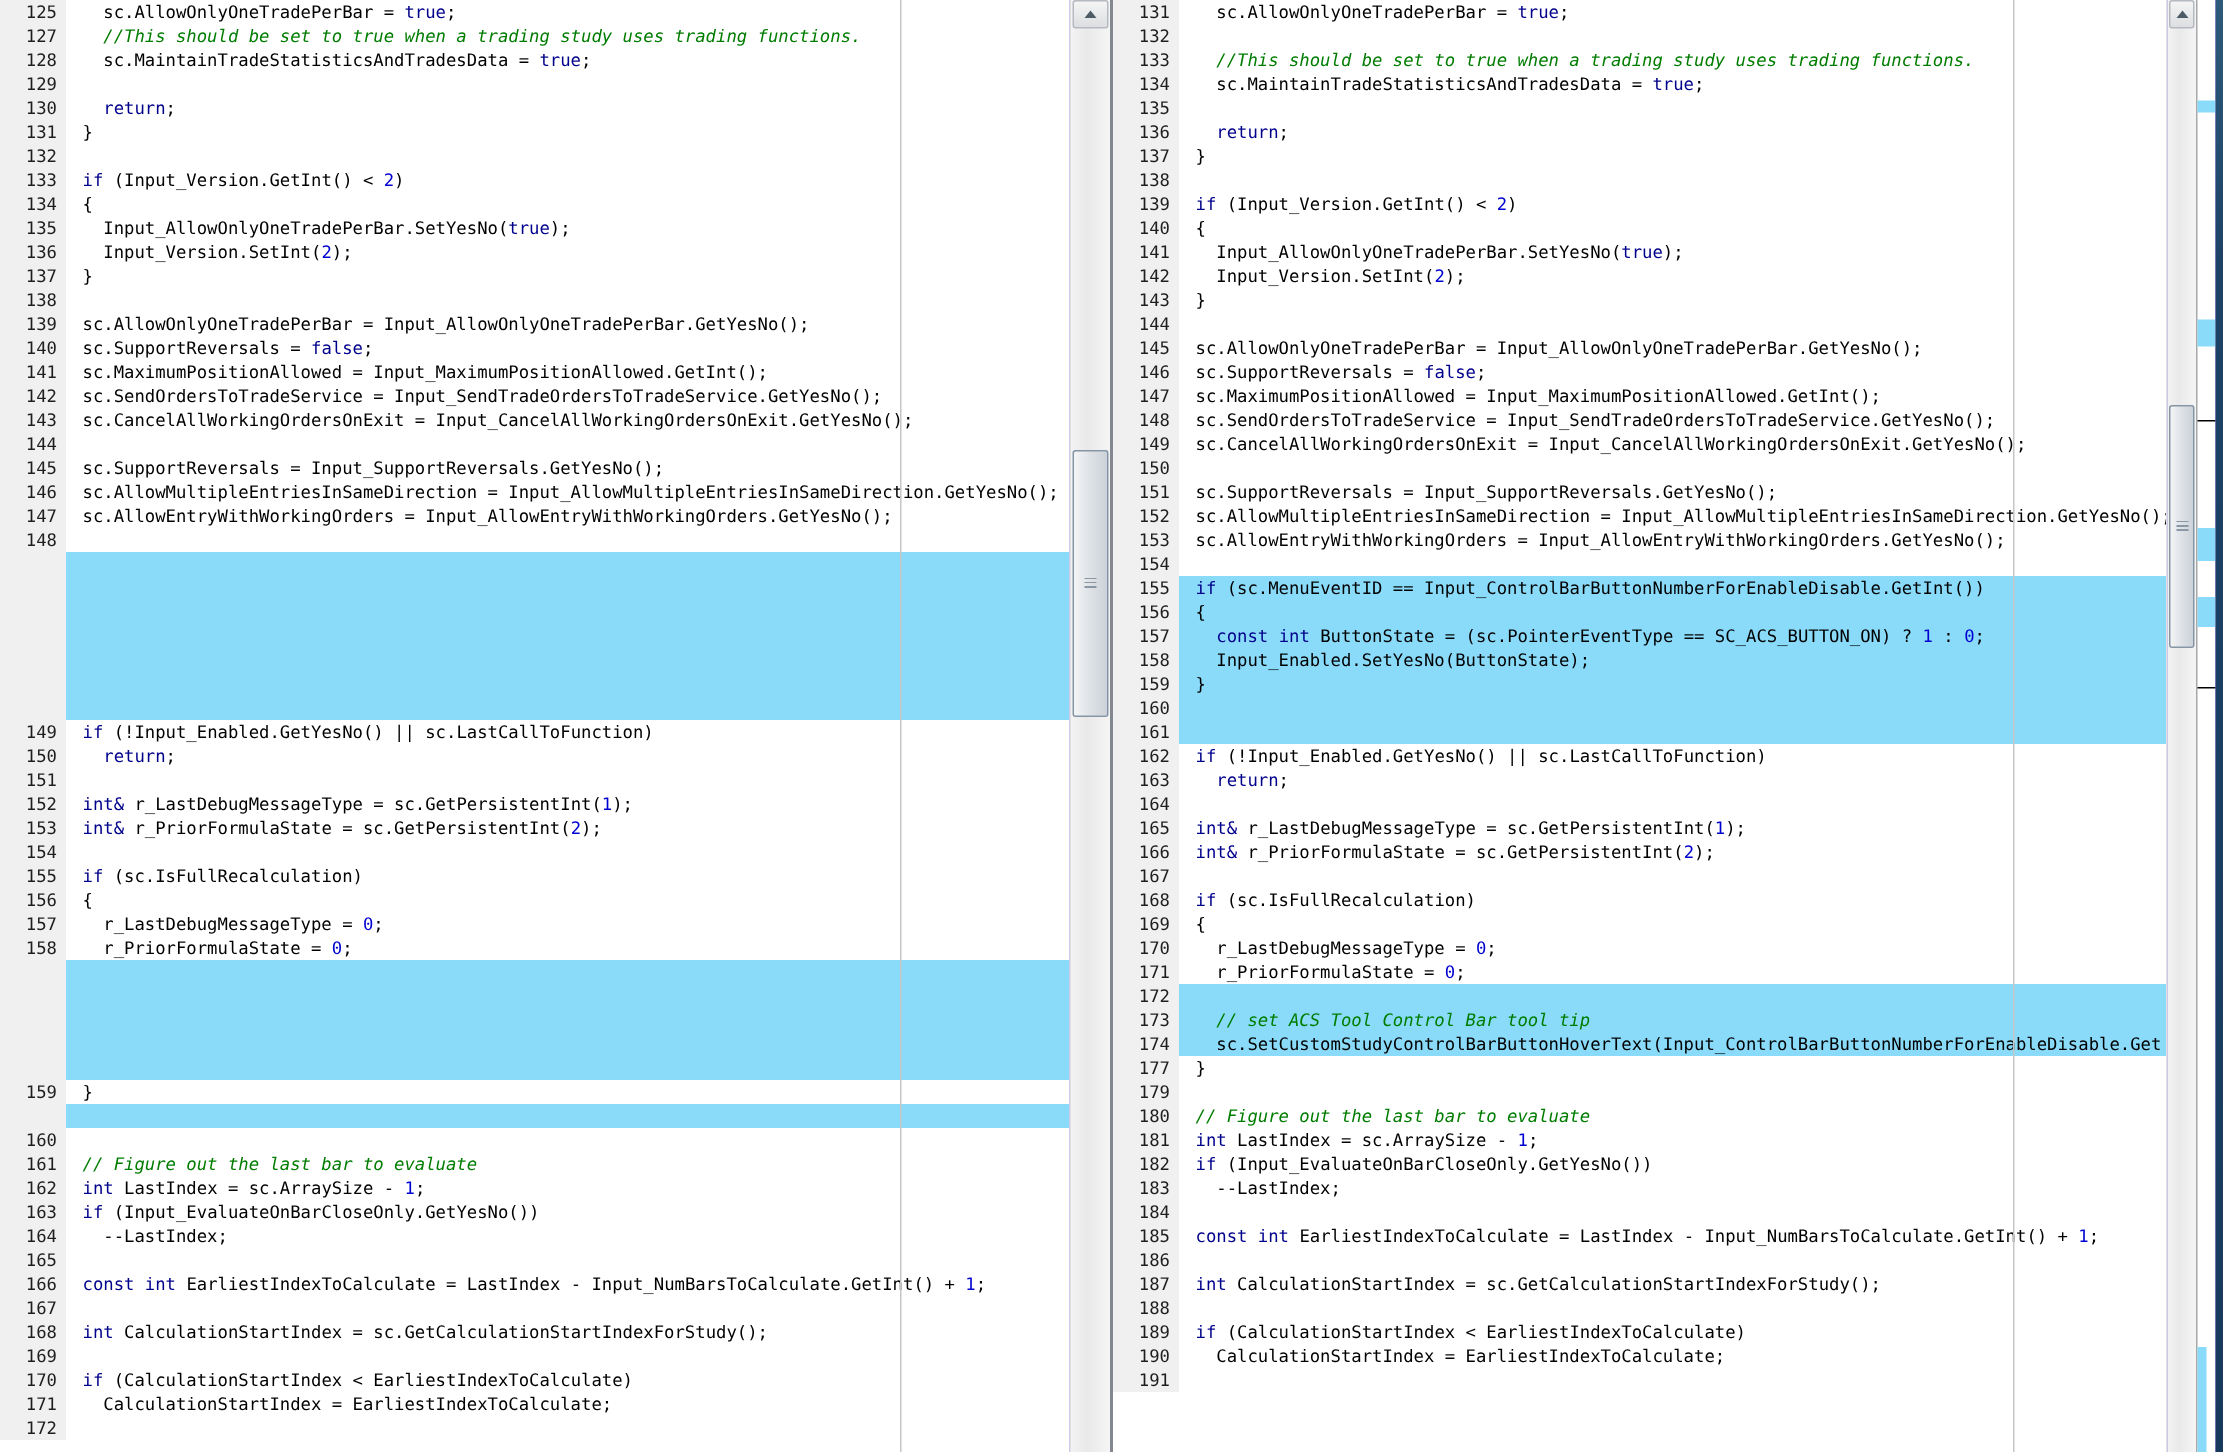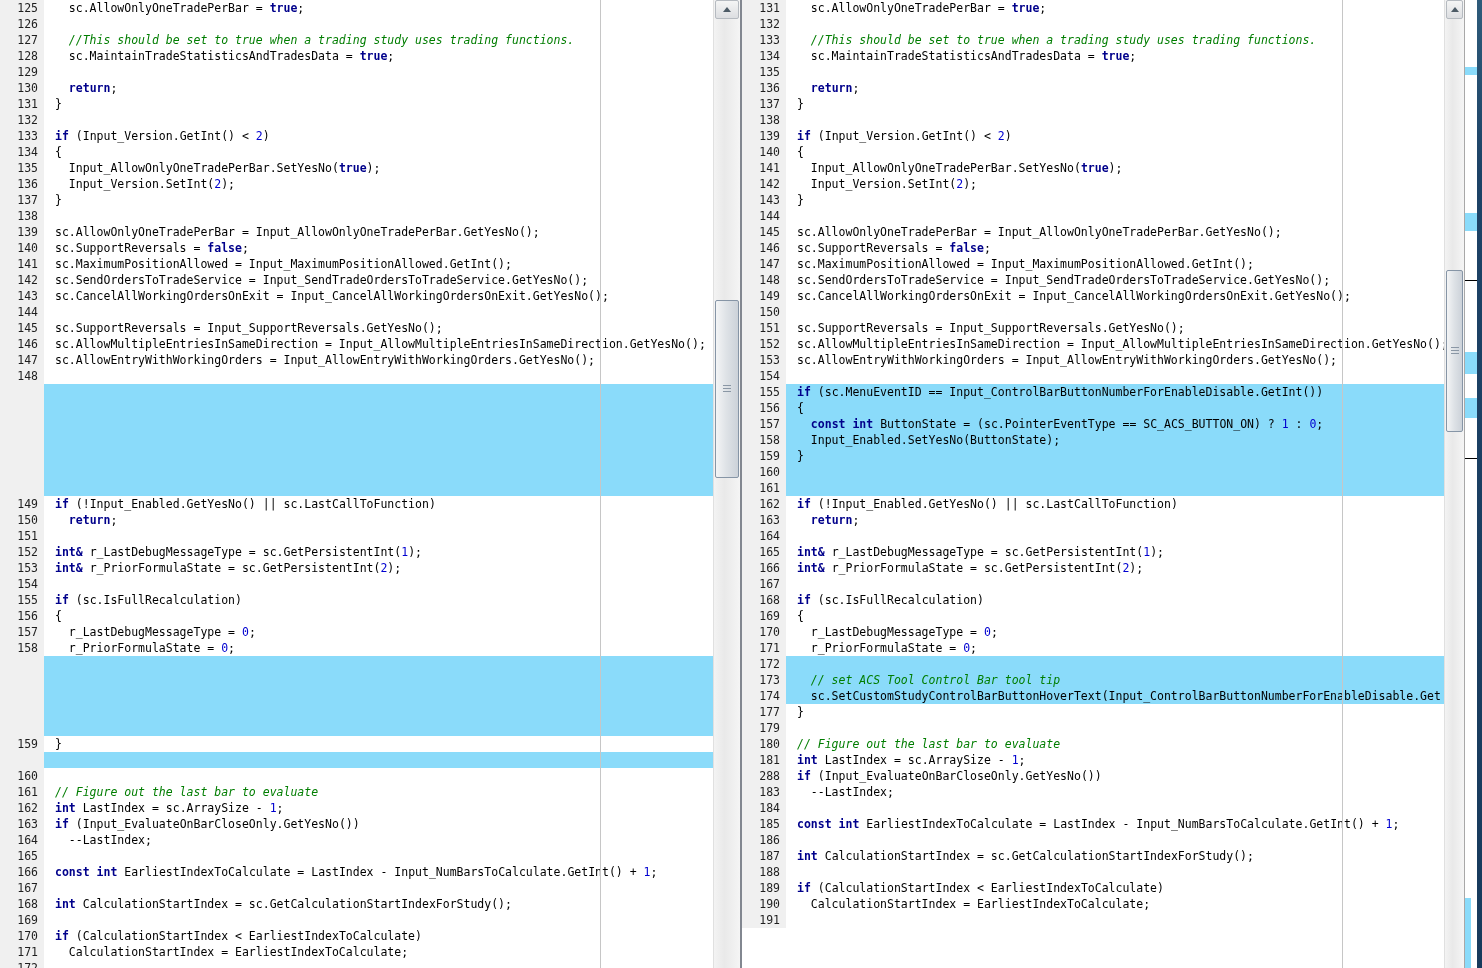--- a/index.html
+++ b/index.html
@@ -7,21 +7,21 @@
        font-family:"DejaVu Sans Mono","Liberation Mono",monospace;}
   .app{position:absolute;left:0;top:0;width:1482px;height:968px;background:#8b5cf6;}
   .pane{position:absolute;top:0;height:968px;overflow:hidden;background:#fff;}
   .rows{position:absolute;left:0;top:0;right:0;}
   .row{display:flex;height:16px;line-height:16px;font-size:11.5px;white-space:pre;}
   .gutter{flex:none;width:44px;background:var(--gutter-bg);color:#1e1e1e;
           text-align:right;padding-right:6px;box-sizing:border-box;}
   .code{flex:1;padding-left:11px;overflow:hidden;white-space:pre;}
   .row.hl .code{background:var(--hl);}
   .tok-p{color:#000;}
-  .tok-k{color:var(--kw);font-weight:bold;}
+  .tok-k{color:var(--kw);font-weight:normal;}
   .tok-c{color:var(--cm);font-style:italic;text-align:center;}
   .tok-n{color:var(--num);}
   .ruler{position:absolute;top:0;bottom:0;width:1px;background:#c6c6c6;pointer-events:none;}
   .divider{position:absolute;top:0;height:968px;background:#828790;}
   .vscroll{position:absolute;top:0;height:968px;background:linear-gradient(to right,#f3f3f3,#e9e9e9 40%,#f5f5f5);border-left:1px solid #e0e0e0;box-sizing:border-box;}
   .sb-up{position:absolute;left:1px;right:1px;top:0;height:17px;
          background:linear-gradient(#f5f5f5,#dcdee1);border:1px solid #b5bac0;border-radius:2px;
          display:flex;align-items:center;justify-content:center;}
   .arr{width:0;height:0;border-left:4px solid transparent;border-right:4px solid transparent;
        border-bottom:5px solid #4d5b66;}
@@ -38,21 +38,20 @@
   .navybar{position:absolute;top:0;height:968px;background:linear-gradient(#2e5b7a,#1d4266 18%,#173a5c);}
 </style>
 </head>
 <body>
 
 <div class="app">
 
   <div class="pane" id="left-pane" style="left:0;width:713px;">
     <div class="rows" id="left-rows">
         <div class="row"><div class="gutter">125</div><div class="code"><span class="tok-p">  sc.AllowOnlyOneTradePerBar = </span><span class="tok-k">true</span><span class="tok-p">;</span></div></div>
-        <div class="row"><div class="gutter">126</div><div class="code"></div></div>
         <div class="row"><div class="gutter">127</div><div class="code"><span class="tok-c">  //This should be set to true when a trading study uses trading functions.</span></div></div>
         <div class="row"><div class="gutter">128</div><div class="code"><span class="tok-p">  sc.MaintainTradeStatisticsAndTradesData = </span><span class="tok-k">true</span><span class="tok-p">;</span></div></div>
         <div class="row"><div class="gutter">129</div><div class="code"></div></div>
         <div class="row"><div class="gutter">130</div><div class="code"><span class="tok-p">  </span><span class="tok-k">return</span><span class="tok-p">;</span></div></div>
         <div class="row"><div class="gutter">131</div><div class="code"><span class="tok-p">}</span></div></div>
         <div class="row"><div class="gutter">132</div><div class="code"></div></div>
         <div class="row"><div class="gutter">133</div><div class="code"><span class="tok-k">if</span><span class="tok-p"> (Input_Version.GetInt() &lt; </span><span class="tok-n">2</span><span class="tok-p">)</span></div></div>
         <div class="row"><div class="gutter">134</div><div class="code"><span class="tok-p">{</span></div></div>
         <div class="row"><div class="gutter">135</div><div class="code"><span class="tok-p">  Input_AllowOnlyOneTradePerBar.SetYesNo(</span><span class="tok-k">true</span><span class="tok-p">);</span></div></div>
         <div class="row"><div class="gutter">136</div><div class="code"><span class="tok-p">  Input_Version.SetInt(</span><span class="tok-n">2</span><span class="tok-p">);</span></div></div>
@@ -161,21 +160,21 @@
         <div class="row"><div class="gutter">169</div><div class="code"><span class="tok-p">{</span></div></div>
         <div class="row"><div class="gutter">170</div><div class="code"><span class="tok-p">  r_LastDebugMessageType = </span><span class="tok-n">0</span><span class="tok-p">;</span></div></div>
         <div class="row"><div class="gutter">171</div><div class="code"><span class="tok-p">  r_PriorFormulaState = </span><span class="tok-n">0</span><span class="tok-p">;</span></div></div>
         <div class="row hl"><div class="gutter">172</div><div class="code"></div></div>
         <div class="row hl"><div class="gutter">173</div><div class="code"><span class="tok-c">  // set ACS Tool Control Bar tool tip</span></div></div>
         <div class="row hl"><div class="gutter">174</div><div class="code"><span class="tok-p">  sc.SetCustomStudyControlBarButtonHoverText(Input_ControlBarButtonNumberForEnableDisable.Get</span></div></div>
         <div class="row"><div class="gutter">177</div><div class="code"><span class="tok-p">}</span></div></div>
         <div class="row"><div class="gutter">179</div><div class="code"></div></div>
         <div class="row"><div class="gutter">180</div><div class="code"><span class="tok-c">// Figure out the last bar to evaluate</span></div></div>
         <div class="row"><div class="gutter">181</div><div class="code"><span class="tok-k">int</span><span class="tok-p"> LastIndex = sc.ArraySize - </span><span class="tok-n">1</span><span class="tok-p">;</span></div></div>
-        <div class="row"><div class="gutter">288</div><div class="code"><span class="tok-k">if</span><span class="tok-p"> (Input_EvaluateOnBarCloseOnly.GetYesNo())</span></div></div>
+        <div class="row"><div class="gutter">182</div><div class="code"><span class="tok-k">if</span><span class="tok-p"> (Input_EvaluateOnBarCloseOnly.GetYesNo())</span></div></div>
         <div class="row"><div class="gutter">183</div><div class="code"><span class="tok-p">  --LastIndex;</span></div></div>
         <div class="row"><div class="gutter">184</div><div class="code"></div></div>
         <div class="row"><div class="gutter">185</div><div class="code"><span class="tok-k">const</span><span class="tok-p"> </span><span class="tok-k">int</span><span class="tok-p"> EarliestIndexToCalculate = LastIndex - Input_NumBarsToCalculate.GetInt() + </span><span class="tok-n">1</span><span class="tok-p">;</span></div></div>
         <div class="row"><div class="gutter">186</div><div class="code"></div></div>
         <div class="row"><div class="gutter">187</div><div class="code"><span class="tok-k">int</span><span class="tok-p"> CalculationStartIndex = sc.GetCalculationStartIndexForStudy();</span></div></div>
         <div class="row"><div class="gutter">188</div><div class="code"></div></div>
         <div class="row"><div class="gutter">189</div><div class="code"><span class="tok-k">if</span><span class="tok-p"> (CalculationStartIndex &lt; EarliestIndexToCalculate)</span></div></div>
         <div class="row"><div class="gutter">190</div><div class="code"><span class="tok-p">  CalculationStartIndex = EarliestIndexToCalculate;</span></div></div>
         <div class="row"><div class="gutter">191</div><div class="code"></div></div>
       </div>

